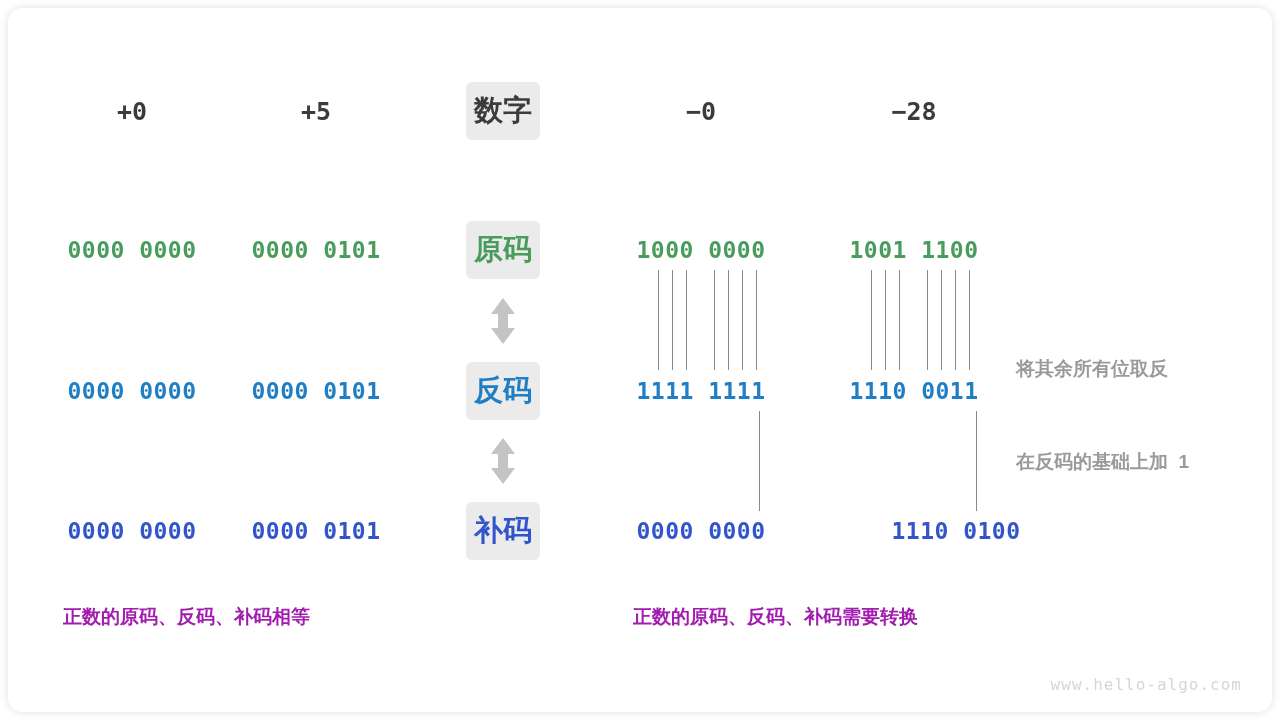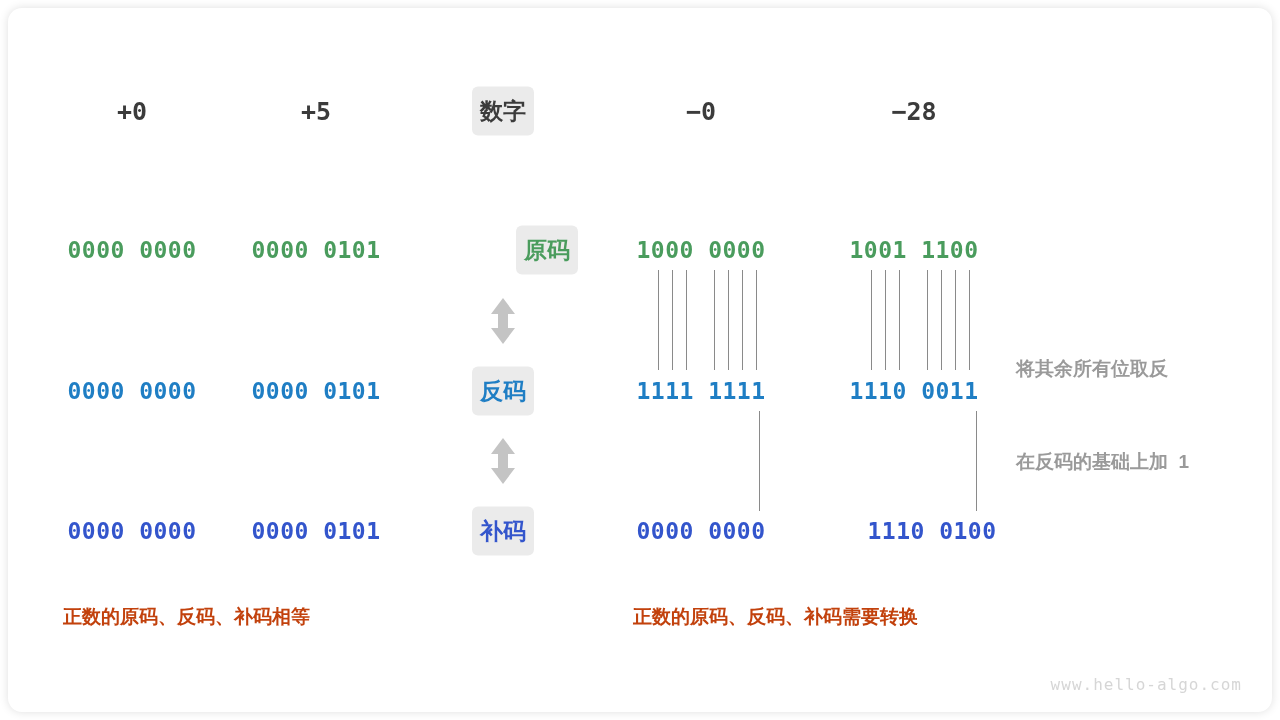--- a/index.html
+++ b/index.html
@@ -61,27 +61,27 @@
   .bits.c-blue   { color: #1f7ec4; }
   .bits.c-indigo { color: #3355cc; }
 
   
   .badge {
     position: absolute;
     transform: translate(-50%, -50%);
     background: #ebebeb;
     border-radius: 6px;
     padding: 9px 8px;
-    font-size: 23px;
+    font-size: 29px;
     font-weight: bold;
     white-space: nowrap;
     font-family: Liberation Serif, serif;
   }
   .badge.t-dark   { color: #3b3b3b; }
-  .badge.t-green  { color: #4a9c5d; margin-left: 44px; }
+  .badge.t-green  { color: #4a9c5d; }
   .badge.t-blue   { color: #1f7ec4; }
   .badge.t-indigo { color: #3355cc; }
 
   
   .dblarrow {
     position: absolute;
     transform: translate(-50%, -50%);
     width: 26px;
     height: 48px;
   }
@@ -99,21 +99,21 @@
     position: absolute;
     color: #9a9a9a;
     font-size: 19px;
     font-weight: bold;
     line-height: 33px;
     white-space: pre;
     font-family: "Liberation Sans", "DejaVu Sans", sans-serif;
   }
   .caption {
     position: absolute;
-    color: #c2410c;
+    color: #a21caf;
     font-size: 19px;
     font-weight: bold;
     white-space: pre;
     font-family: Liberation Serif, serif;
   }
   .watermark {
     position: absolute;
     right: 30px;
     bottom: 18px;
     color: #d6d6d6;
@@ -182,21 +182,21 @@
       <svg viewBox="0 0 26 48" xmlns="http://www.w3.org/2000/svg">
         <polygon points="13,1 25,17 18,17 18,31 25,31 13,47 1,31 8,31 8,17 1,17" fill="#c4c4c4"></polygon>
       </svg>
     </div>
 
     <div class="annot" style="left:1008px; top:437px;">在反码的基础上加  1</div>
 
     <div class="cell bits c-indigo" style="left:124px; top:523px;">0000 0000</div>
     <div class="cell bits c-indigo" style="left:308px; top:523px;">0000 0101</div>
     <div class="cell bits c-indigo" style="left:693px; top:523px;">0000 0000</div>
-    <div class="cell bits c-indigo" style="left:924px; top:523px;">1110 0100</div>
+    <div class="cell bits c-indigo" style="left:948px; top:523px;">1110 0100</div>
 
     <div class="badge t-indigo" style="left:495px; top:523px;">补码</div>
 
     <div class="caption" style="left:55px; top:596px;">正数的原码、反码、补码相等</div>
     <div class="caption" style="left:625px; top:596px;">正数的原码、反码、补码需要转换</div>
 
     <div class="watermark">www.hello-algo.com</div>
 
   </div>
 </div>

